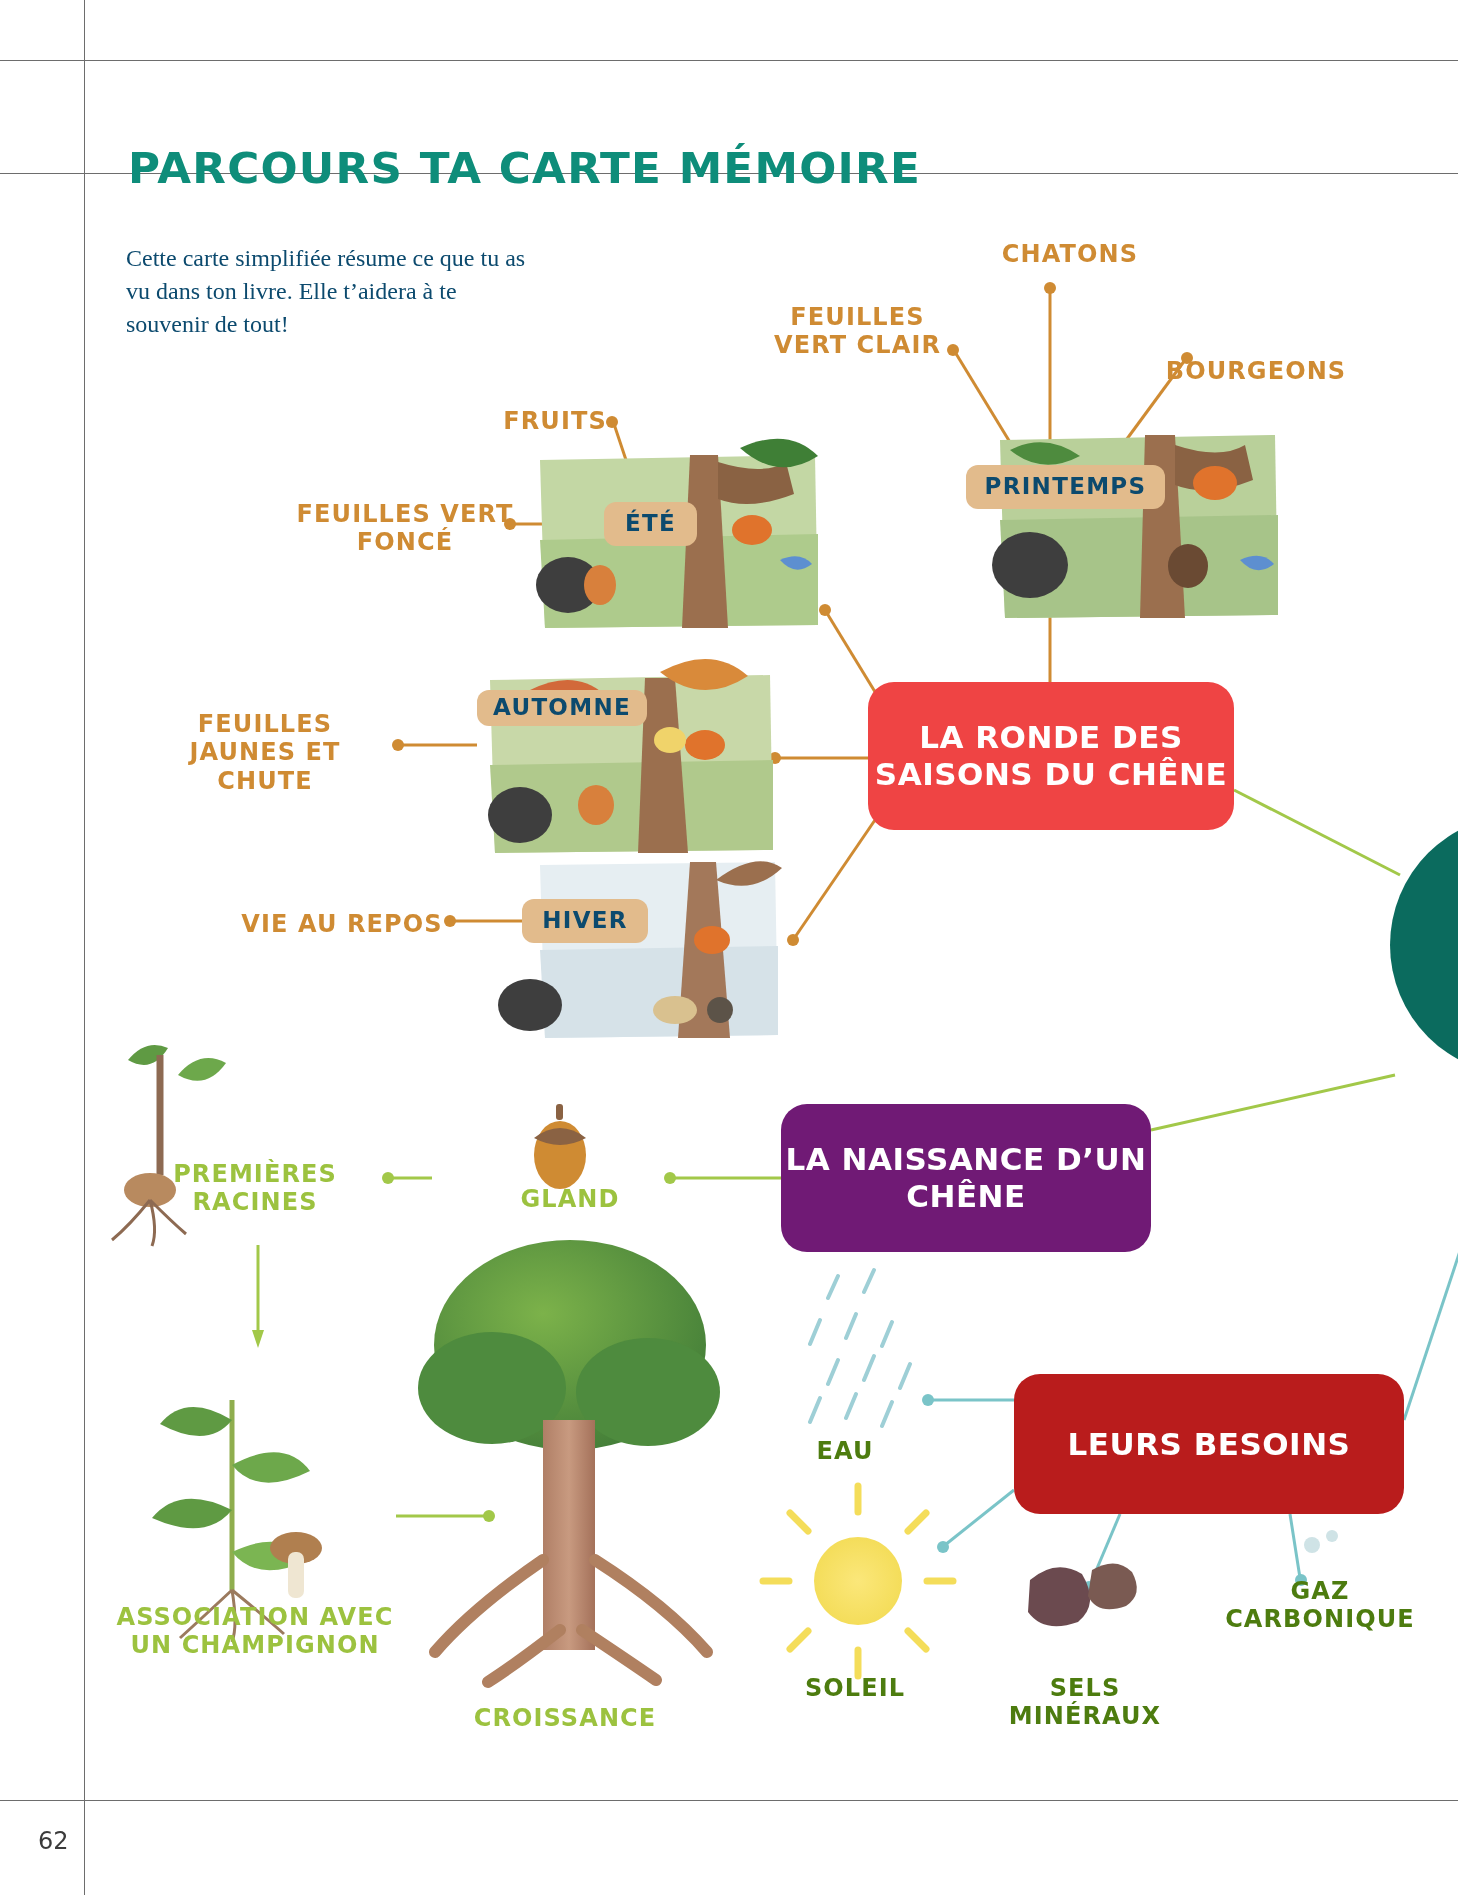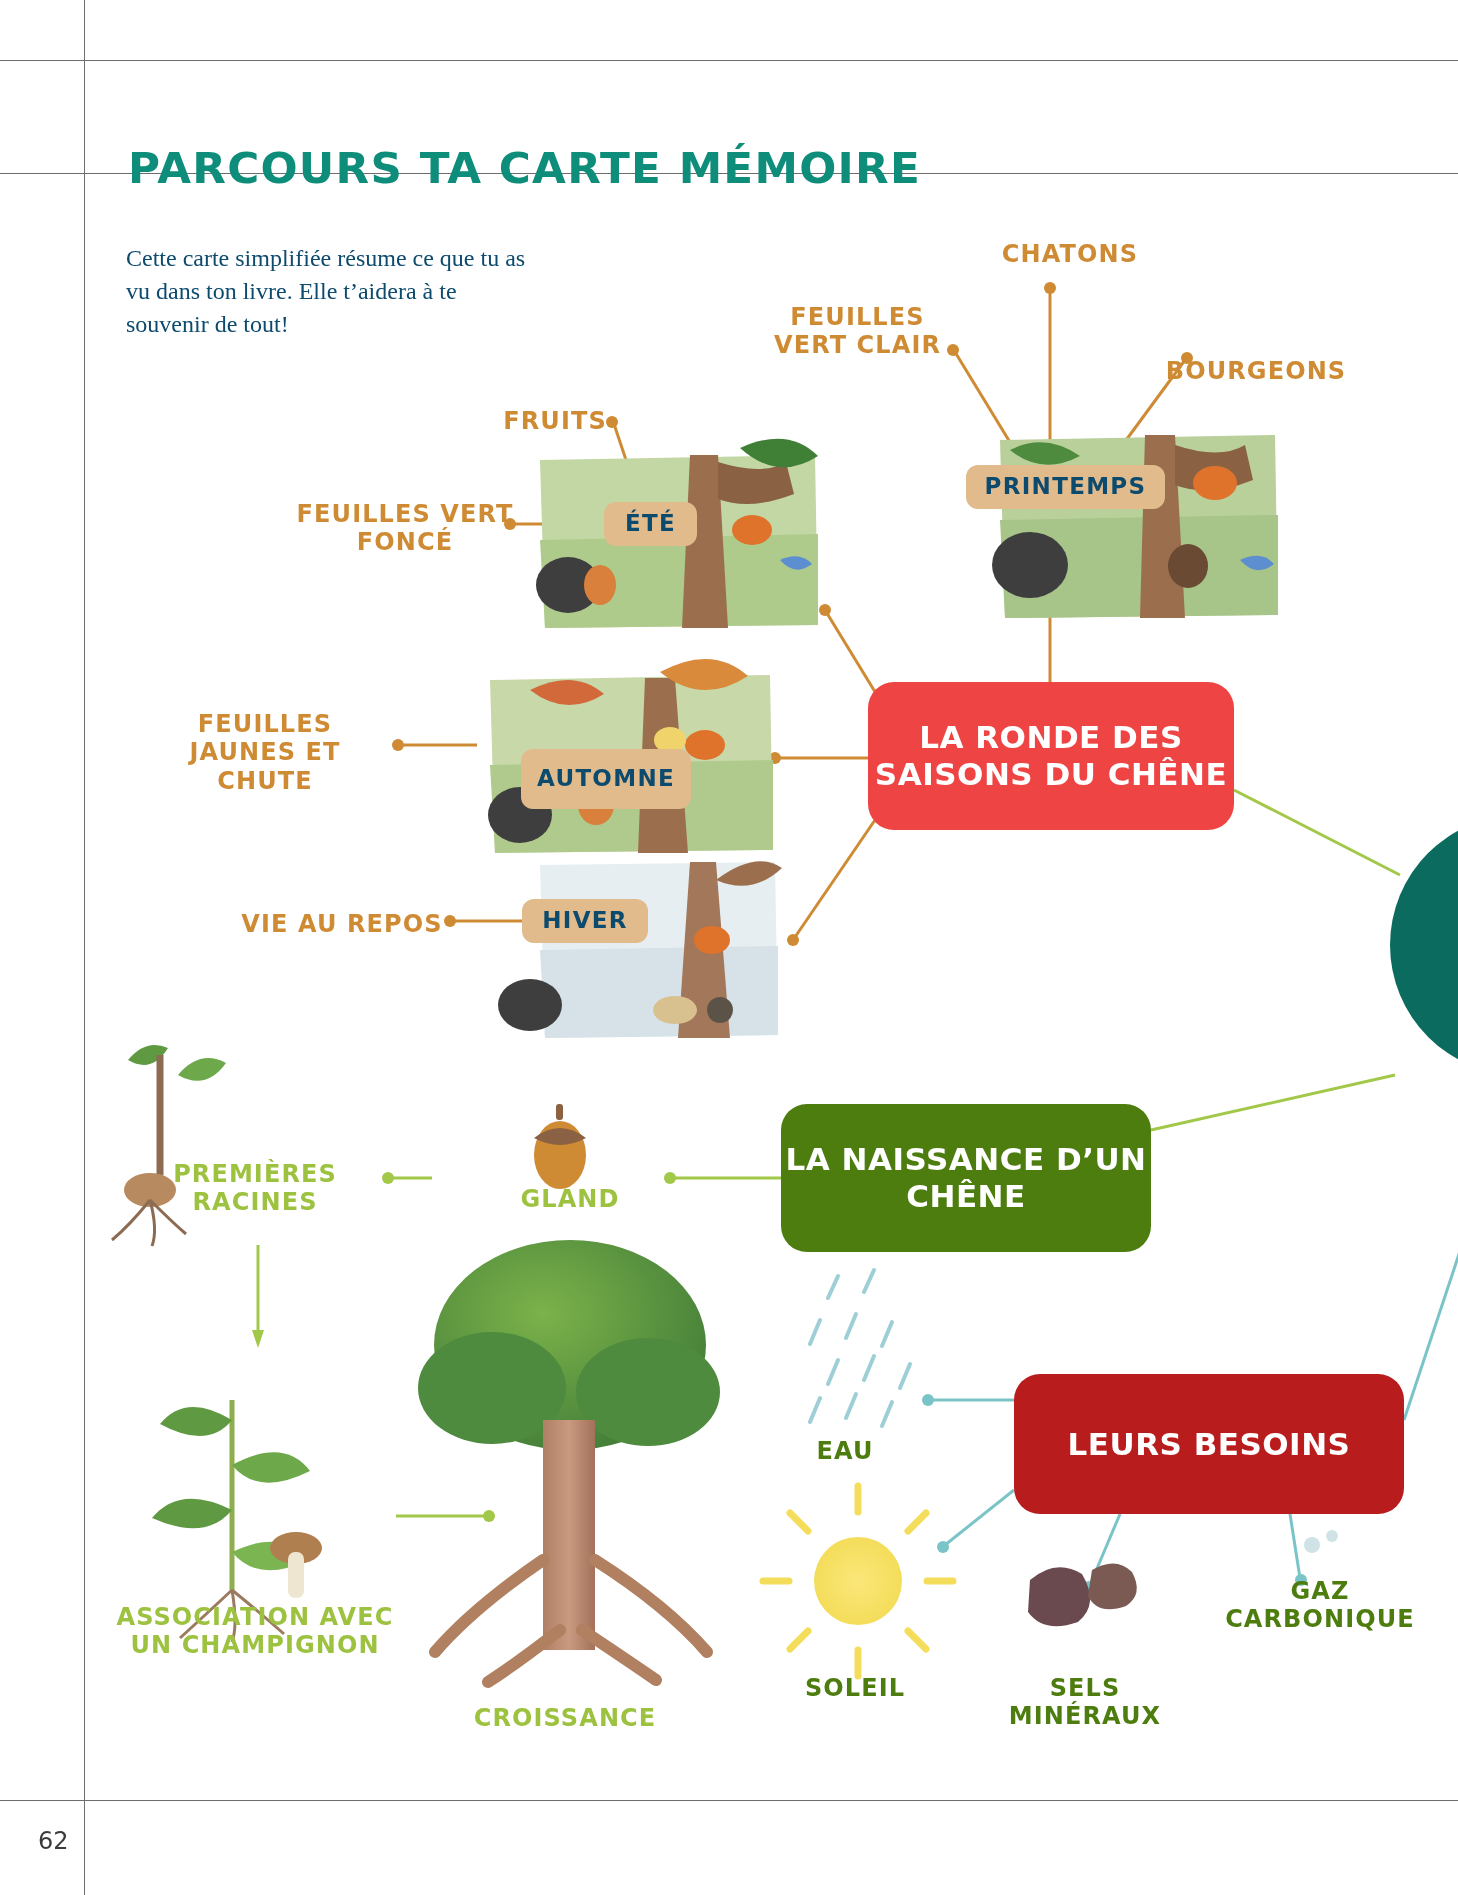--- a/index.html
+++ b/index.html
@@ -112,41 +112,41 @@
   .node-main-orange {
     left: 868px; top: 682px;
     width: 366px; height: 148px;
     background: #ef4444;
     border-radius: 26px;
     font-size: 31px;
   }
   .node-main-green {
     left: 781px; top: 1104px;
     width: 370px; height: 148px;
-    background: #4d7c0f;
+    background: #701a75;
     border-radius: 26px;
     font-size: 31px;
   }
   .node-main-teal {
     left: 1014px; top: 1374px;
     width: 390px; height: 140px;
     background: #b91c1c;
     border-radius: 26px;
     font-size: 31px;
   }
   .node-season {
     background: #e2bb8c;
     border-radius: 12px;
     font-size: 23px;
     letter-spacing: 1.3px;
     color: #0c4a6e;
   }
   .node-printemps { left: 966px; top: 465px; width: 199px; height: 44px; }
   .node-ete       { left: 604px; top: 502px; width: 93px;  height: 44px; }
-  .node-automne   { left: 477px; top: 749px; width: 170px; height: 60px; margin-left: 44px; }
+  .node-automne   { left: 477px; top: 690px; width: 170px; height: 36px; }
   .node-hiver     { left: 522px; top: 899px; width: 126px; height: 44px; }
 
   
   .label {
     position: absolute;
     font-family: "DejaVu Sans", sans-serif;
     font-weight: bold;
     font-size: 24px;
     letter-spacing: 1.1px;
     text-transform: uppercase;

